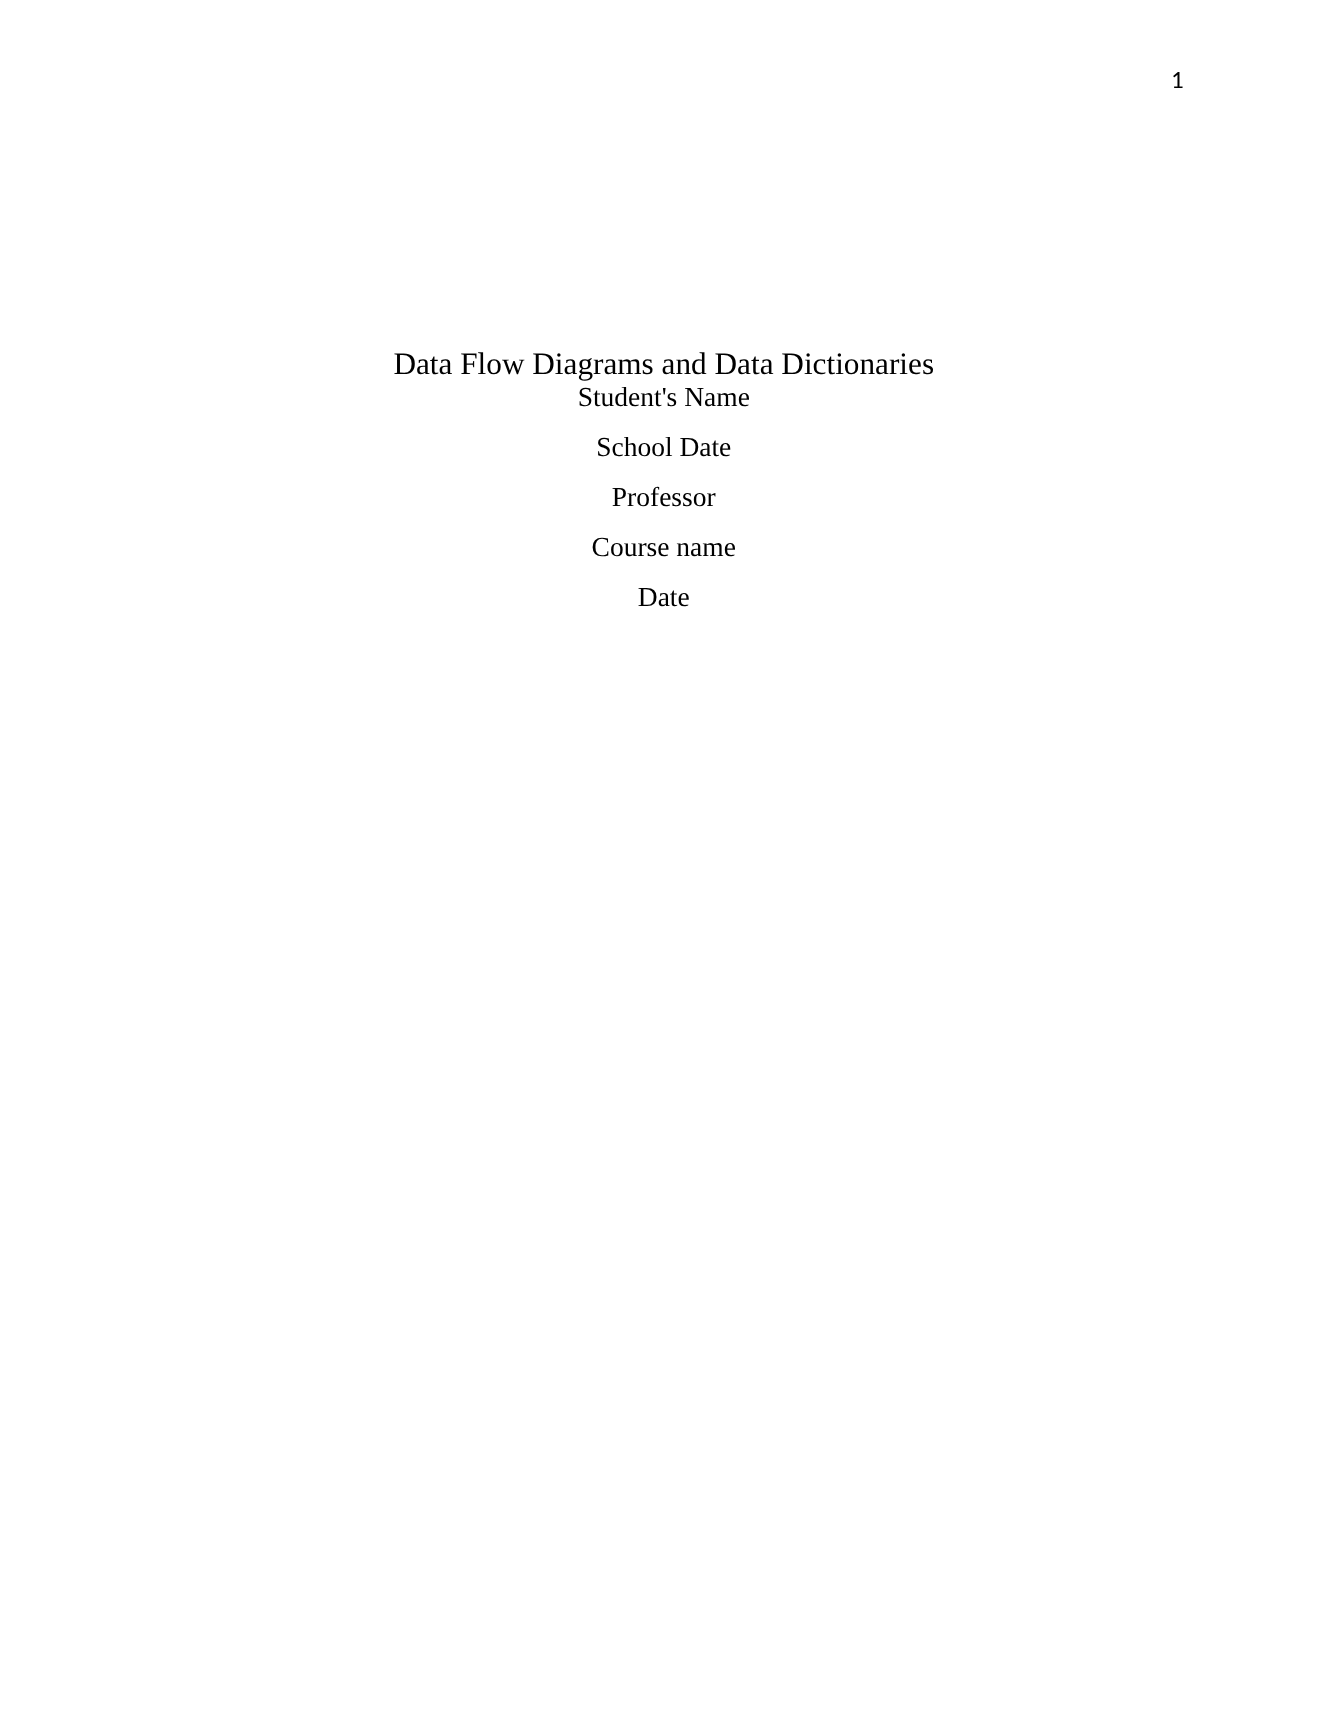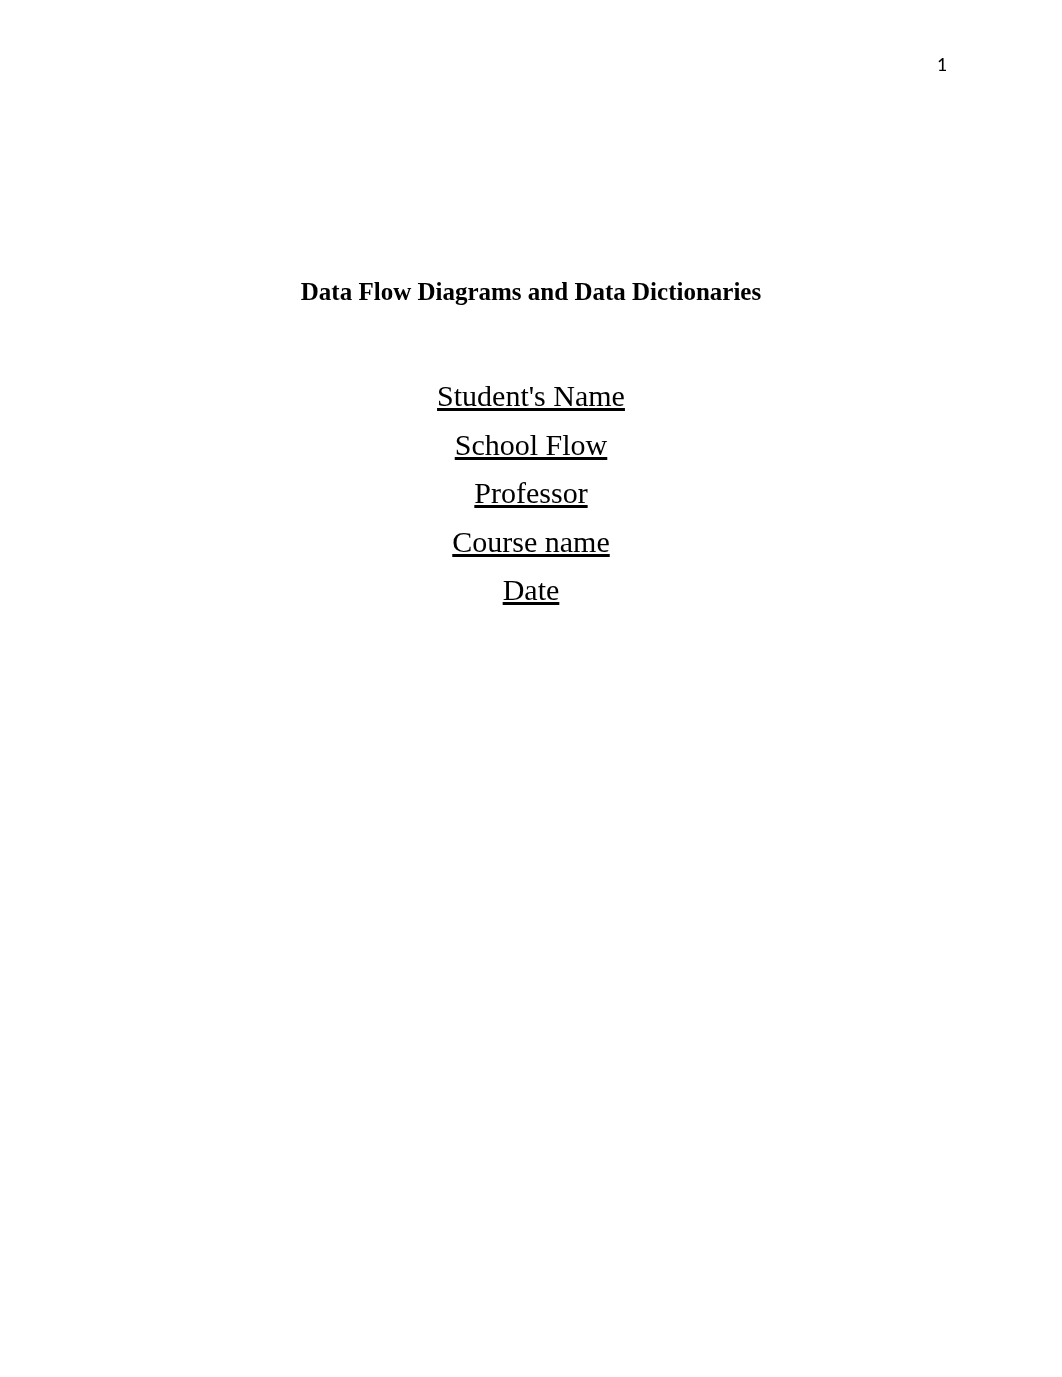--- a/index.html
+++ b/index.html
@@ -30,37 +30,35 @@
     }
     .content {
       position: absolute;
       top: 278px;
       left: 0;
       width: 100%;
       text-align: center;
     }
     .title {
       font-size: 25px;
-      font-weight: bold;
-      margin-bottom: 74px;
+      font-weight: normal;
     }
     .line {
-      font-size: 30px;
+      font-size: 22px;
       font-weight: normal;
       margin-bottom: 17px;
       line-height: 1.05;
-      text-decoration: underline;
     }
   </style>
 </head>
 <body>
 
 <div class="page">
   <div class="page-number">1</div>
   <div class="content">
     <div class="title">Data Flow Diagrams and Data Dictionaries</div>
     <div class="line">Student's Name</div>
-    <div class="line">School Flow</div>
+    <div class="line">School Date</div>
     <div class="line">Professor</div>
     <div class="line">Course name</div>
     <div class="line">Date</div>
   </div>
 </div>
 
 </body></html>

